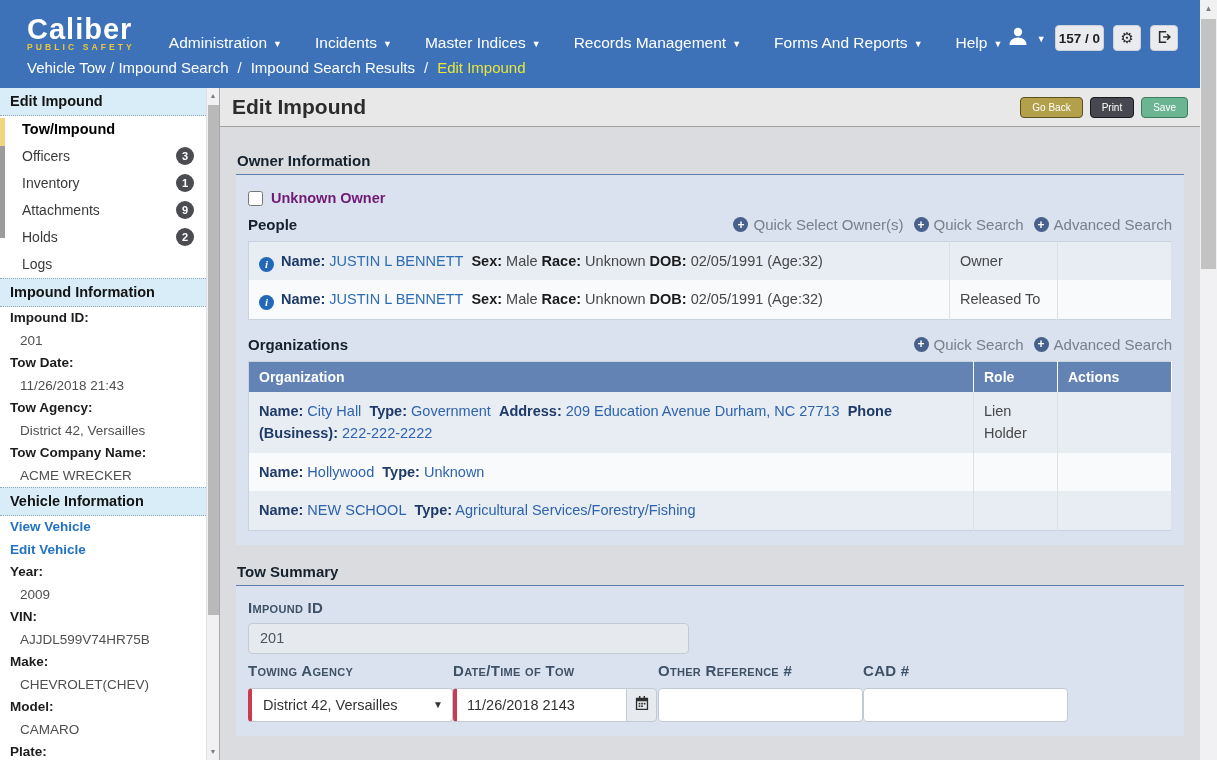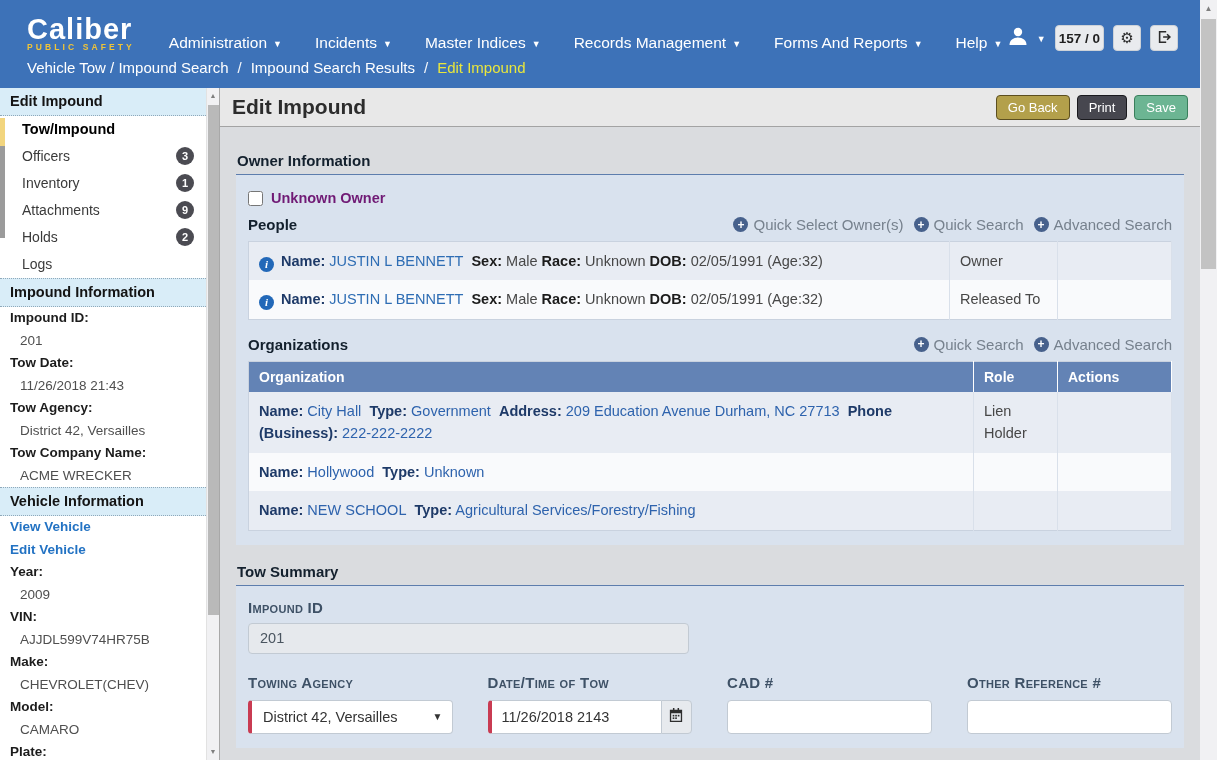--- a/index.html
+++ b/index.html
@@ -51,21 +51,21 @@
   .sb-scroll { position:absolute; top:88px; left:206px; width:13px; height:672px; background:#f1f1f3; border-left:1px solid #e2e2e2; }
   .sb-arrow { height:16px; text-align:center; font-size:7px; color:#7e7e7e; line-height:16px; cursor:pointer; }
   .sb-arrow.bottom { position:absolute; bottom:0; left:0; right:0; }
   .sb-thumb { position:absolute; top:17px; left:1px; width:11px; height:510px; background:#b9b9b9; cursor:pointer; }
 
   
   .main { position:absolute; top:88px; left:219px; width:981px; height:672px; background:#dadcdf; overflow:hidden; border-left:1px solid #a8a8a8; }
   .title-bar { height:39px; background:#e8e8e8; border-bottom:1px solid #a3a3a3; display:flex; align-items:center; padding:0 12px; }
   .page-title { font-size:21px; font-weight:700; color:#2c2c2c; }
   .btn-row { margin-left:auto; display:flex; gap:7px; }
-  .btn { border-radius:4px; color:#fff; font-size:13px; padding:4px 11px; border:1px solid; cursor:pointer; font-family:inherit; }
+  .btn { border-radius:4px; color:#fff; font-size:10px; padding:4px 11px; border:1px solid; cursor:pointer; font-family:inherit; }
   .btn-goback { background:var(--btn-goback,#b3a04b); border-color:#5c4f20; }
   .btn-print  { background:var(--btn-print,#47474f); border-color:#1a1a1e; }
   .btn-save   { background:var(--btn-save,#6cb593); border-color:#3a7f5c; }
   .content { padding:25px 16px 0; }
   .section-title { font-size:15px; font-weight:700; color:#13202d; padding:0 0 5px 1px; }
   .section-rule { border:0; border-top:1px solid #5d7dad; margin:0; }
   .panel { background:var(--panel-bg,#d9e2ee); padding:10px 12px 14px; }
   .checkbox-row { display:flex; align-items:center; gap:8px; margin:5px 0 10px; }
   .checkbox-row input { width:15px; height:15px; margin:0; cursor:pointer; }
   .checkbox-label { font-weight:700; font-size:14.5px; color:#701a75; }
@@ -85,21 +85,21 @@
   .val { color:#474747; }
   .link-blue { color:var(--link-blue,#2e6db4); cursor:pointer; }
   .org-val { color:#2e63ad; }
   .info-icon { display:inline-flex; width:15px; height:15px; border-radius:50%; background:#2268b8; color:#fff; font-size:11px; font-style:italic; font-weight:700; align-items:center; justify-content:center; font-family:"Liberation Serif", serif; margin-right:7px; vertical-align:-2px; cursor:pointer; }
   .tow-section { margin-top:18px; }
   .form-label { font-variant:small-caps; font-weight:700; font-size:15px; color:#3e5166; letter-spacing:.3px; }
   .fl-block { margin:3px 0 6px; }
   .input { height:31px; border:1px solid #c2cad3; border-radius:4px; background:#fff; font-size:14.5px; color:#3f4a55; padding:0 11px; font-family:inherit; }
   .input:disabled { background:#e6e9ed; color:#4a5560; }
   .id-input { width:441px; }
-  .form-grid { display:flex; gap:35px; margin-top:20px; }
+  .form-grid { display:flex; margin-top:8px; }
   .fcol { width:205px; }
   .fcol .form-label { display:block; margin-bottom:9px; }
   .select-box { display:flex; align-items:center; justify-content:space-between; background:#fff; border:1px solid #c2cad3; border-left:4px solid var(--accent-red,#c93b52); border-radius:4px; height:34px; padding:0 9px 0 11px; font-size:14.5px; color:#333; cursor:pointer; }
   .select-caret { font-size:10px; color:#333; }
   .date-group { display:flex; }
   .date-input { width:173px; height:34px; border:1px solid #c2cad3; border-left:4px solid var(--accent-red,#c93b52); border-right:0; border-radius:4px 0 0 4px; background:#fff; font-size:14.5px; color:#333; padding:0 10px; font-family:inherit; }
   .cal-btn { width:31px; height:34px; border:1px solid #c2cad3; background:#e7eaee; border-radius:0 4px 4px 0; display:flex; align-items:center; justify-content:center; cursor:pointer; }
   .plain-input { width:205px; height:34px; }
 </style>
 </head>
@@ -352,27 +352,27 @@
                         <rect x="10" y="7.8" width="1.9" height="1.9"></rect>
                         <rect x="4.2" y="10.7" width="1.9" height="1.9"></rect>
                         <rect x="7.1" y="10.7" width="1.9" height="1.9"></rect>
                       </g>
                     </svg>
                 </span>
               </span>
             </div>
           </div>
           <div class="fcol">
+            <span class="form-label">Other Reference #</span>
+            <input class="input plain-input" value="" style="">
+          </div>
+          <div class="fcol">
             <span class="form-label">CAD #</span>
             <input class="input plain-input" value="" style="">
           </div>
-          <div class="fcol">
-            <span class="form-label">Other Reference #</span>
-            <input class="input plain-input" value="" style="">
-          </div>
         </div>
       </div>
     </div>
   </div>
 </div>
 
 <div class="page-scroll">
   <div class="ps-arrow">▲</div>
   <div class="ps-thumb"></div>
 </div>

